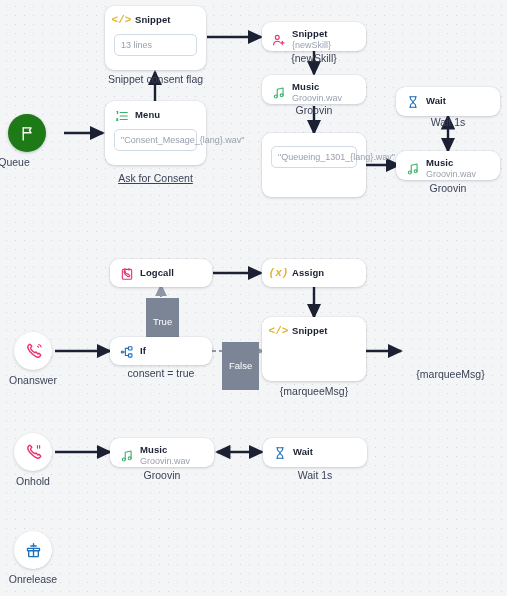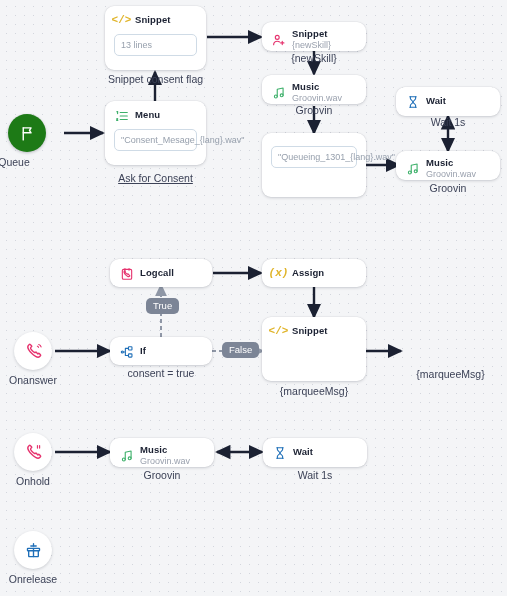--- a/index.html
+++ b/index.html
@@ -119,22 +119,22 @@
     font-size: 10.5px;
     color: #3c4257;
     white-space: nowrap;
     text-align: center;
   }
   .pill {
     position: absolute;
     background: #7c8596;
     color: #ffffff;
     font-size: 9.5px;
-    border-radius: 5px;
-    padding: 2px 7px;
+    border-radius: 0;
+    padding: 18px 7px;
     line-height: 1.25;
     white-space: nowrap;
   }
   svg.edges {
     position: absolute;
     left: 0; top: 0;
     width: 507px;
     height: 596px;
     pointer-events: none;
   }

